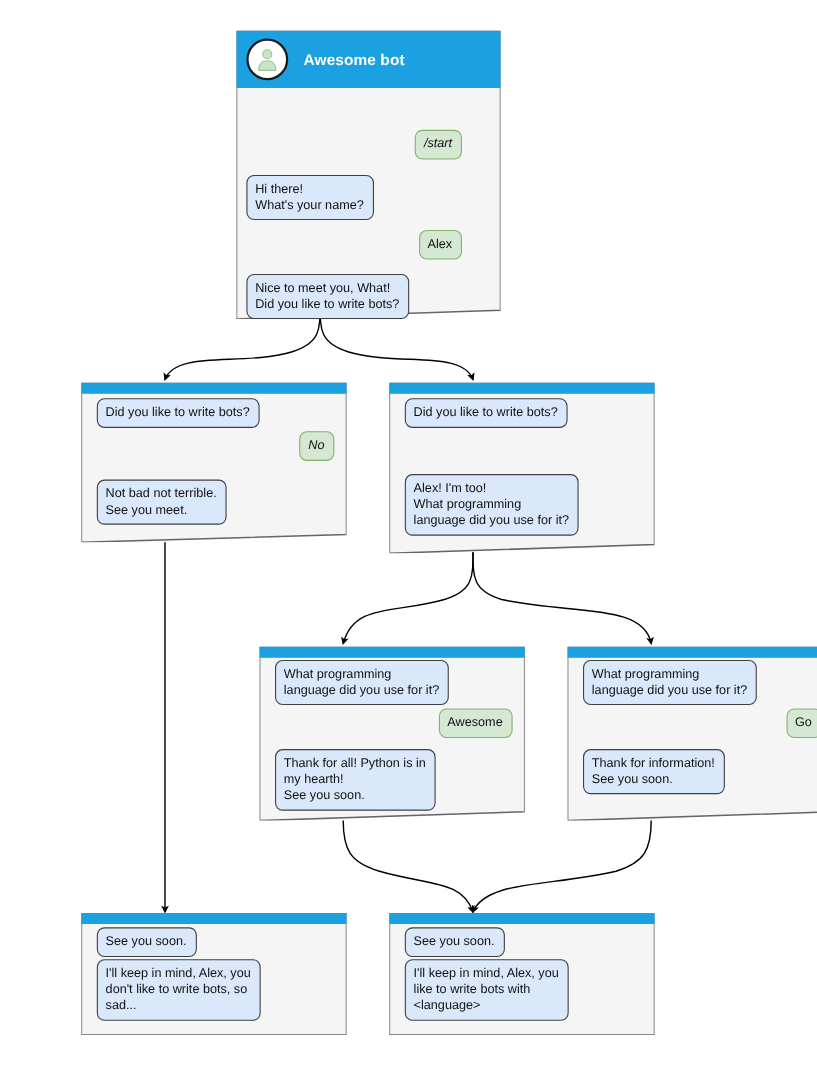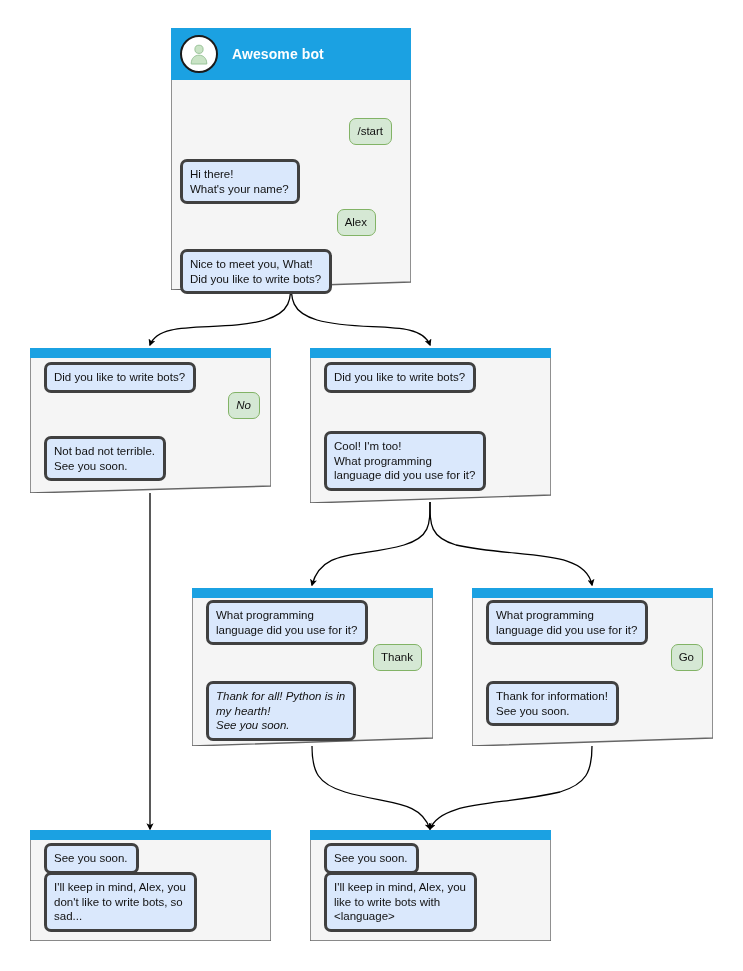--- a/index.html
+++ b/index.html
@@ -29,20 +29,21 @@
     width: 743px;
     height: 971px;
     pointer-events: none;
     z-index: 1;
   }
 
   .node {
     position: absolute;
     z-index: 2;
     box-sizing: border-box;
+    margin-left: 44px;
   }
 
   
   .node-shape {
     position: absolute;
     left: 0; top: 0;
     width: 100%;
     height: 100%;
     z-index: 0;
   }
@@ -108,21 +109,21 @@
     box-sizing: border-box;
     border-radius: 7px;
     font-size: 11.5px;
     line-height: 14.6px;
     color: #111111;
     padding: 5px 8px 5px 7px;
     white-space: pre-line;
   }
   .bubble.bot {
     background: #dae8fc;
-    border: 3px solid #404040;
+    border: 1px solid #404040;
   }
   .bubble.user {
     background: #d5e8d4;
     border: 1px solid #82b366;
     text-align: left;
   }
 </style>
 </head>
 <body>
 
@@ -158,21 +159,21 @@
       <div class="root-header">
         <div class="avatar">
           <svg width="24" height="24" viewBox="0 0 24 24" aria-hidden="true">
             <circle cx="12" cy="7.3" r="4.1" fill="#c9e3c5" stroke="#9bc49a" stroke-width="1"></circle>
             <path d="M4.2 22 C4.2 15.8 8 13.2 12 13.2 C16 13.2 19.8 15.8 19.8 22 Z" fill="#c9e3c5" stroke="#9bc49a" stroke-width="1"></path>
           </svg>
         </div>
         <div class="bot-title">Awesome bot</div>
       </div>
 
-      <div class="msg-row" style="left:16px; top:90px; width:100%; text-align:right; padding-right:35px;">
+      <div class="msg-row" style="left:0; top:90px; width:100%; text-align:right; padding-right:35px;font-style:italic;">
         <span class="bubble user">/start</span>
       </div>
       <div class="msg-row" style="left:9px; top:131px;">
         <span class="bubble bot">Hi there!
 What's your name?</span>
       </div>
       <div class="msg-row" style="left:0; top:181px; width:100%; text-align:right; padding-right:35px;text-decoration:underline;">
         <span class="bubble user">Alex</span>
       </div>
       <div class="msg-row" style="left:9px; top:221px;">
@@ -189,56 +190,56 @@
     <div class="node-body">
       <div class="thin-header"></div>
       <div class="msg-row" style="left:14px; top:14px;">
         <span class="bubble bot">Did you like to write bots?</span>
       </div>
       <div class="msg-row" style="left:0; top:44px; width:100%; text-align:right; padding-right:11px;font-style:italic;">
         <span class="bubble user">No</span>
       </div>
       <div class="msg-row" style="left:14px; top:88px;">
         <span class="bubble bot">Not bad not terrible.
-See you soon.</span>
+See you meet.</span>
       </div>
     </div>
   </div>
 
   <div class="node" style="left:310px; top:348px; width:241px; height:155px;">
     <svg class="node-shape" viewBox="0 0 241 155" preserveAspectRatio="none">
       <polygon points="0,0 241,0 241,147 0,155" fill="#f5f5f5" stroke="#666666" stroke-width="1.4"></polygon>
     </svg>
     <div class="node-body">
       <div class="thin-header"></div>
       <div class="msg-row" style="left:14px; top:14px;">
         <span class="bubble bot">Did you like to write bots?</span>
       </div>
       <div class="msg-row" style="left:14px; top:83px;">
-        <span class="bubble bot">Cool! I'm too!
+        <span class="bubble bot">Alex! I'm too!
 What programming
 language did you use for it?</span>
       </div>
     </div>
   </div>
 
   <div class="node" style="left:192px; top:588px; width:241px; height:158px;">
     <svg class="node-shape" viewBox="0 0 241 158" preserveAspectRatio="none">
       <polygon points="0,0 241,0 241,150 0,158" fill="#f5f5f5" stroke="#666666" stroke-width="1.4"></polygon>
     </svg>
     <div class="node-body">
       <div class="thin-header"></div>
       <div class="msg-row" style="left:14px; top:12px;">
         <span class="bubble bot">What programming
 language did you use for it?</span>
       </div>
       <div class="msg-row" style="left:0; top:56px; width:100%; text-align:right; padding-right:11px;">
-        <span class="bubble user">Thank</span>
-      </div>
-      <div class="msg-row" style="left:14px; top:93px;font-style:italic;">
+        <span class="bubble user">Awesome</span>
+      </div>
+      <div class="msg-row" style="left:14px; top:93px;">
         <span class="bubble bot">Thank for all! Python is in
 my hearth!
 See you soon.</span>
       </div>
     </div>
   </div>
 
   <div class="node" style="left:472px; top:588px; width:241px; height:158px;">
     <svg class="node-shape" viewBox="0 0 241 158" preserveAspectRatio="none">
       <polygon points="0,0 241,0 241,150 0,158" fill="#f5f5f5" stroke="#666666" stroke-width="1.4"></polygon>

